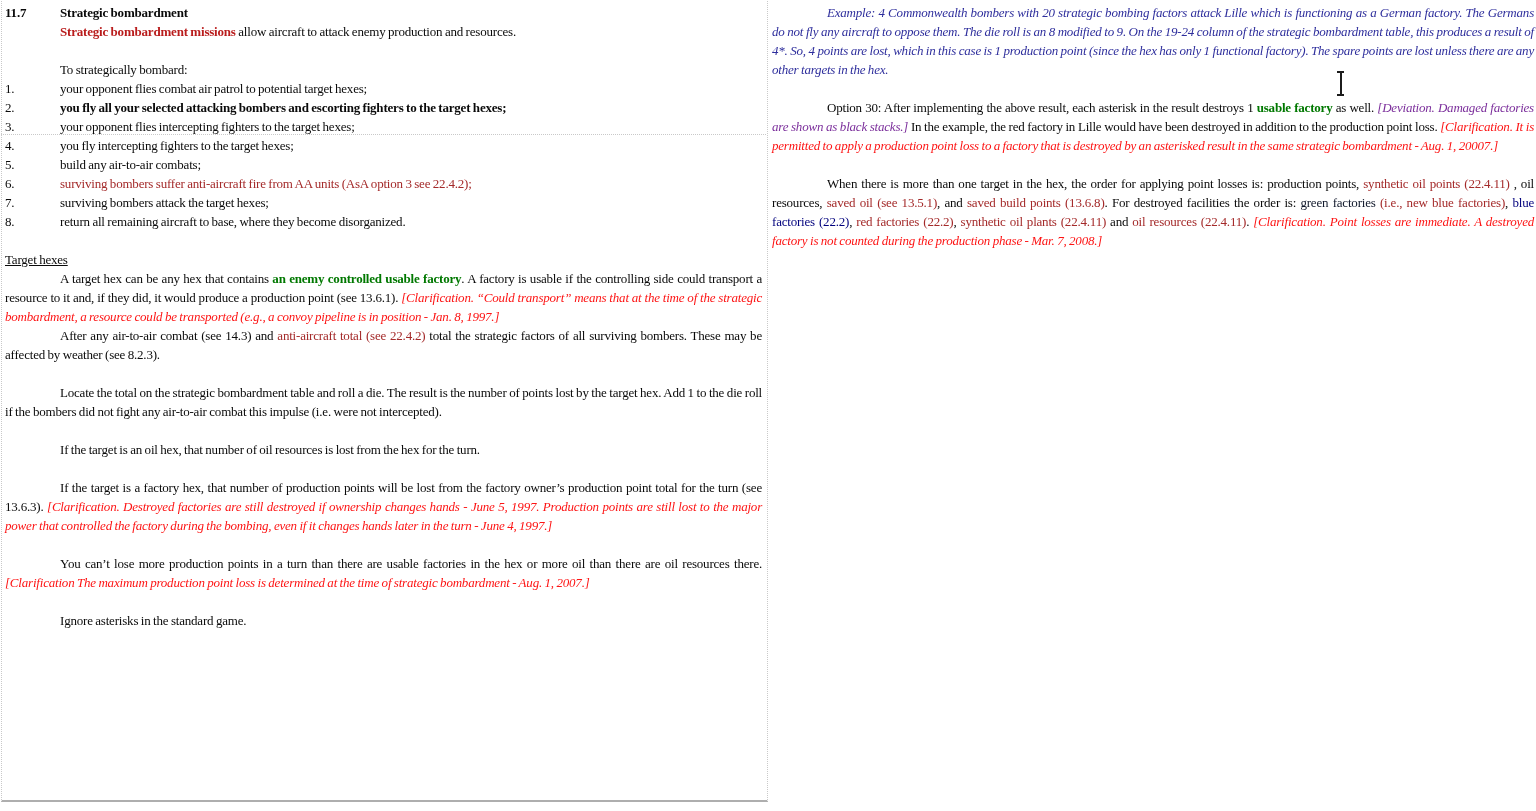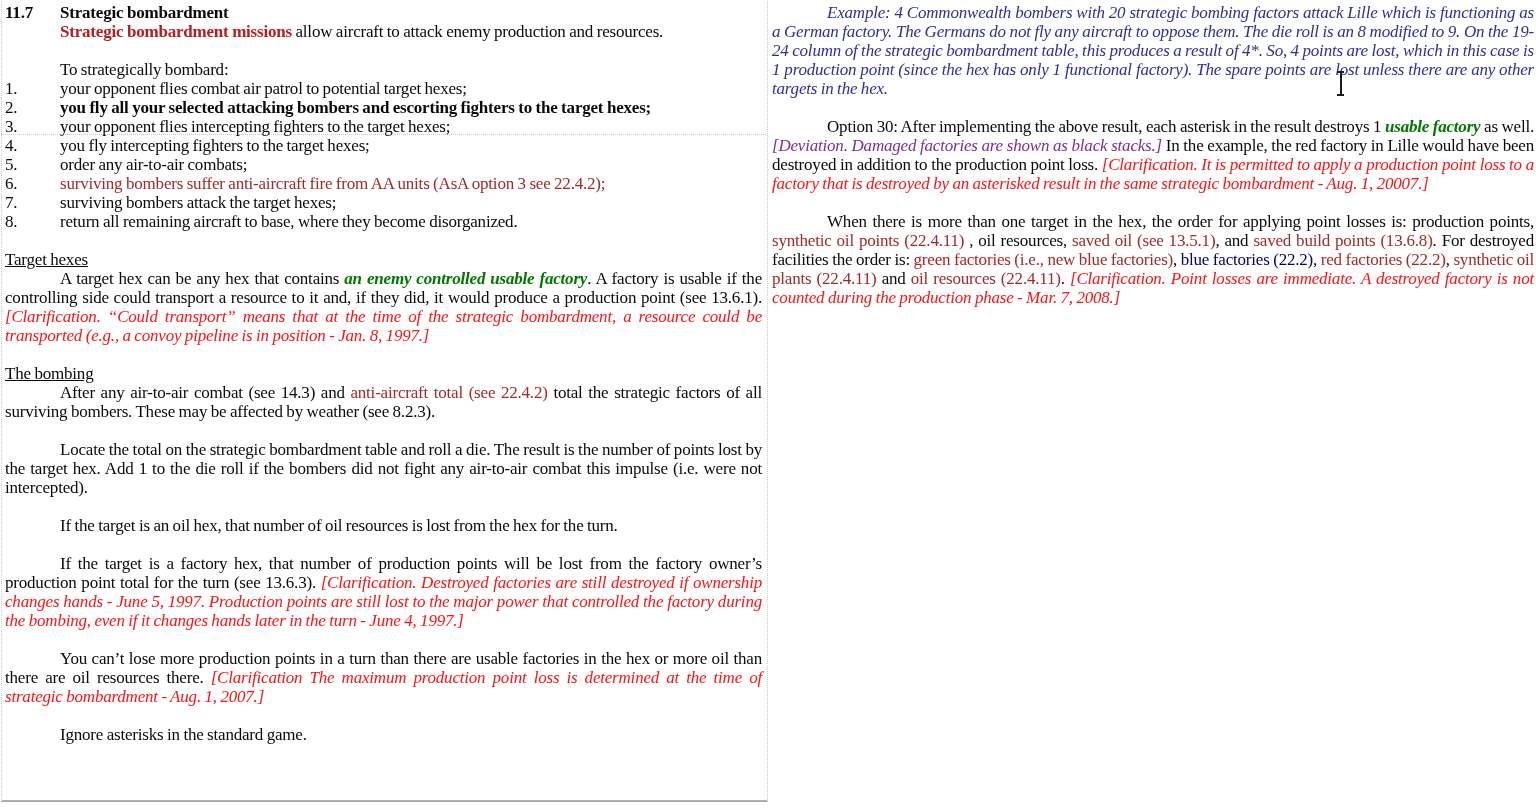--- a/index.html
+++ b/index.html
@@ -1,19 +1,19 @@
 <!DOCTYPE html>
 <html><head>
 <meta charset="utf-8">
 <style>
   html,body{margin:0;padding:0;background:#ffffff;}
   .page{
     position:relative;width:1536px;height:811px;background:#ffffff;overflow:hidden;
     font-family:"Liberation Serif","DejaVu Serif",serif;
-    font-size:17px;line-height:19px;color:#0a0a0a;
+    font-size:13px;line-height:19px;color:#0a0a0a;
     letter-spacing:-0.2px;word-spacing:-0.5px;
   }
   p{margin:0;}
   .col{position:absolute;top:3px;}
   .col-left{left:5px;width:757px;}
   .col-right{left:772px;width:762px;}
   .sp{margin-top:19px;}
   .jst{text-align:justify;}
   .ind{text-indent:55px;}
   .ml{margin-left:55px;}
@@ -21,22 +21,22 @@
   .h-num{flex:0 0 55px;}
   .subhead{text-decoration:underline;}
   .step{display:flex;}
   .step .num{flex:0 0 55px;}
   .step .stext{flex:1;}
   
   .r-bold{font-weight:bold;}
   .r-blue-bold{color:#b91c1c;font-weight:bold;}
   .r-darkred{color:#a42a2a;}
   .r-red{color:#fd1414;font-style:italic;}
-  .r-green{color:#007800;font-weight:bold;font-style:italic;}
-  .r-green-plain{color:#b91c1c;}
+  .r-green{color:#007800;font-weight:bold;}
+  .r-green-plain{color:#0f172a;}
   .r-purple{color:#7b2e9b;font-style:italic;}
   .r-navy{color:#00007d;margin-top:36px;}
   .example{color:#2e2e9c;font-style:italic;}
   
   .cell-left{
     position:absolute;left:1px;top:-1px;width:765px;height:801px;
     border-left:1px dotted #c9c9c9;border-right:1px dotted #c9c9c9;
     border-bottom:2px solid #aeaeae;pointer-events:none;
   }
   .row-divider{
@@ -83,40 +83,39 @@
       <div class="step">
           <span class="num">3.</span>
           <span class="stext"><span>your opponent flies intercepting fighters to the target hexes;</span></span>
         </div>
       <div class="step">
           <span class="num">4.</span>
           <span class="stext"><span>you fly intercepting fighters to the target hexes;</span></span>
         </div>
       <div class="step">
           <span class="num">5.</span>
-          <span class="stext"><span>order any air-to-air combats;</span></span>
+          <span class="stext"><span>build any air-to-air combats;</span></span>
         </div>
       <div class="step">
           <span class="num">6.</span>
           <span class="stext"><span class="r-darkred">surviving bombers suffer anti-aircraft fire from AA units (AsA option 3 see 22.4.2);</span></span>
         </div>
       <div class="step">
           <span class="num">7.</span>
           <span class="stext"><span>surviving bombers attack the target hexes;</span></span>
         </div>
       <div class="step">
           <span class="num">8.</span>
           <span class="stext"><span>return all remaining aircraft to base, where they become disorganized.</span></span>
         </div>
     </div>
 
     <p class="subhead sp">Target hexes</p>
     <p class="jst ind"><span>A target hex can be any hex that contains </span><span class="r-green">an enemy controlled usable factory</span><span>.  A factory is usable if the controlling side could transport a resource to it and, if they did, it would produce a production point (see 13.6.1). </span><span class="r-red">[Clarification.   “Could transport” means that at the time of the strategic bombardment, a resource could be transported (e.g., a convoy pipeline is in position - Jan. 8, 1997.]</span></p>
 
-    <p class="subhead sp">The bombing</p>
     <p class="jst ind"><span>After any air-to-air combat (see 14.3) and </span><span class="r-darkred">anti-aircraft total (see 22.4.2)</span><span> total the strategic factors of all surviving bombers.  These may be affected by weather (see 8.2.3).</span></p>
     <p class="jst ind sp"><span>Locate the total on the strategic bombardment table and roll a die.  The result is the number of points lost by the target hex.  Add 1 to the die roll if the bombers did not fight any air-to-air combat this impulse (i.e. were not intercepted).</span></p>
     <p class="ind sp"><span>If the target is an oil hex, that number of oil resources is lost from the hex for the turn.</span></p>
     <p class="jst ind sp"><span>If the target is a factory hex, that number of production points will be lost from the factory owner’s production point total for the turn (see 13.6.3). </span><span class="r-red">[Clarification.  Destroyed factories are still destroyed if ownership changes hands - June 5, 1997.  Production points are still lost to the major power that controlled the factory during the bombing, even if it changes hands later in the turn - June 4, 1997.]</span></p>
     <p class="jst ind sp"><span>You can’t lose more production points in a turn than there are usable factories in the hex or more oil than there are oil resources there.  </span><span class="r-red">[Clarification The maximum production point loss is determined at the time of strategic bombardment - Aug. 1, 2007.]</span></p>
     <p class="ind sp"><span>Ignore asterisks in the standard game.</span></p>
   </div>
 
   <div class="col col-right">
     <p class="jst ind example"><span>Example: 4 Commonwealth bombers with 20 strategic bombing factors attack Lille which is functioning as a German factory.  The Germans do not fly any aircraft to oppose them.  The die roll is an 8 modified to 9.  On the 19-24 column of the strategic bombardment table, this produces a result of 4*.  So, 4 points are lost, which in this case is 1 production point (since the hex has only 1 functional factory).  The spare points are lost unless there are any other targets in the hex.</span></p>

